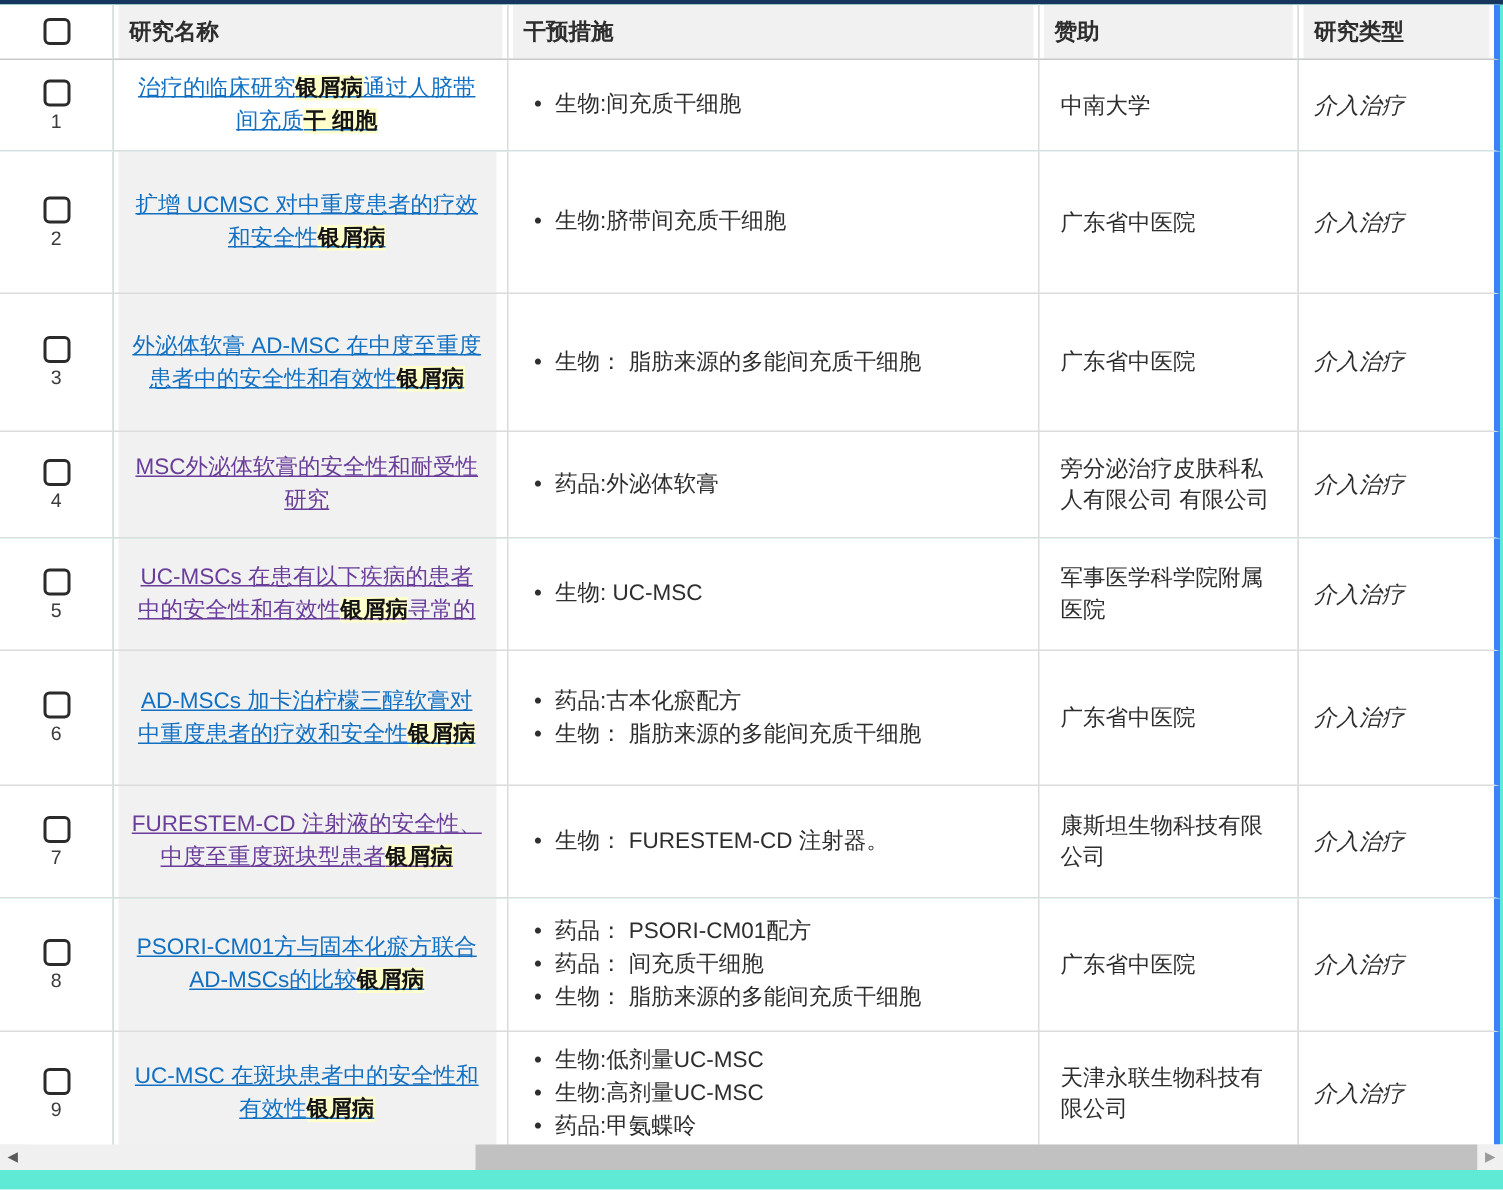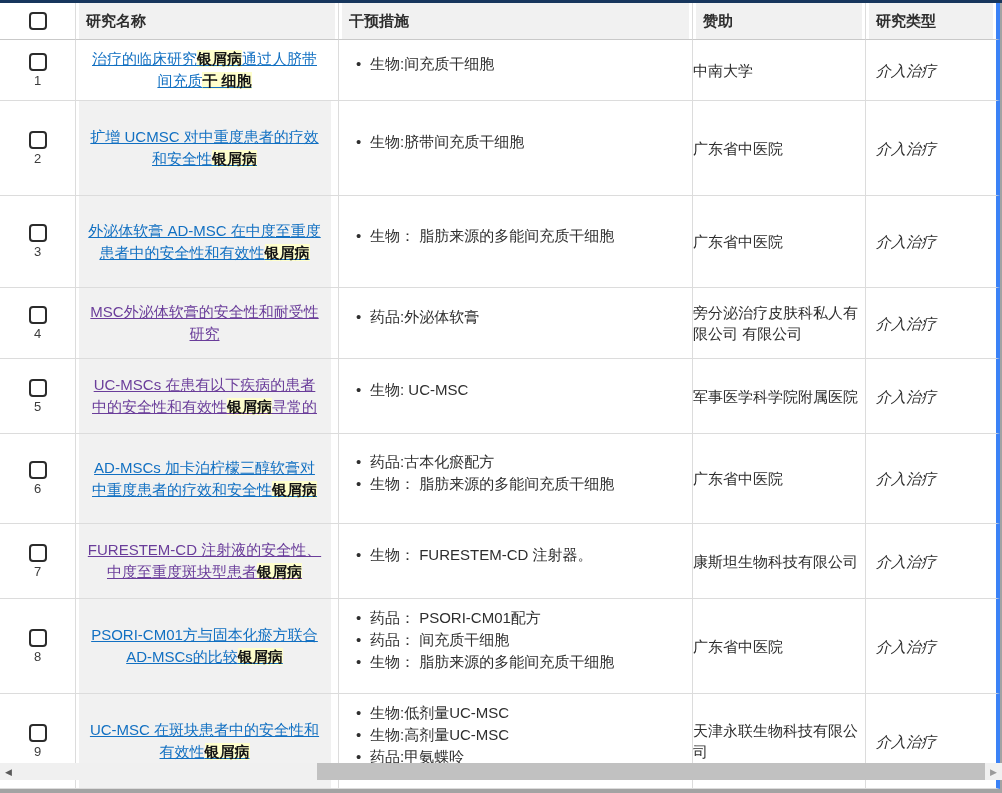--- a/index.html
+++ b/index.html
@@ -1,18 +1,18 @@
 <!DOCTYPE html>
 <html><head>
 <meta charset="utf-8">
 <style>
   * { margin:0; padding:0; box-sizing:border-box; }
   html,body { background:#fff; }
   body { font-family:"Liberation Sans","DejaVu Sans",sans-serif; color:#2e2e2e; }
-  #page { position:relative; width:1002px; height:793px; background:#a3a3a3; overflow:hidden; }
+  #page { position:relative; width:1002px; height:793px; background:#5eead4; overflow:hidden; }
 
   .top-bar { position:absolute; top:0; left:0; width:1002px; height:3px; background:#17365d; }
 
   table.results { position:absolute; top:3px; left:0; width:1000px; border-collapse:separate; border-spacing:0; table-layout:fixed; }
   col.c-cb{width:75px;} col.c-title{width:263px;} col.c-int{width:354px;} col.c-sp{width:173px;} col.c-type{width:135px;}
 
   th, td { vertical-align:middle; font-size:15px; border-bottom:1px solid #dcdcdc; }
   .v-sep { border-left:1px solid #dcdcdc; }
   .last-col { border-right:4px solid #3b82f6; }
 
@@ -27,26 +27,26 @@
   .rownum { font-size:13px; color:#3c3c3c; line-height:14px; }
   thead .cb-wrap { padding-left:0; }
 
   td.title-col { background:#f1f1f1; box-shadow: inset 3px 0 0 #fff, inset -7px 0 0 #fff; padding:8px 16px 8px 11px; line-height:22px;text-align:center; }
   #results-body tr:nth-child(1) td.title-col { background:#fff; }
 
   a.study-link { color:#1270c2; text-decoration:underline; cursor:pointer; }
   a.study-link.visited { color:#6a3d9a; }
   .hl { background:#ffffcc; color:#151515; font-weight:bold; }
 
-  td.int-col { background:#fff; padding:8px 10px 20px 17px; }
+  td.int-col { background:#fff; padding:8px 10px 8px 17px; }
   ul.int-list { list-style:none; }
   ul.int-list li { position:relative; padding-left:14px; line-height:22px; color:#2e2e2e; }
   ul.int-list li::before { content:"•"; position:absolute; left:0; color:#2e2e2e; }
 
-  td.sponsor-col { background:#fff; padding:8px 0; line-height:21px; }
+  td.sponsor-col { background:#fff; padding:8px 14px; line-height:21px; }
   td.type-col { background:#fff; padding:8px 10px; line-height:21px;font-style:italic; }
 
   
   #results-body tr:nth-child(1){height:55px;}
   #results-body tr:nth-child(2){height:95px;}
   #results-body tr:nth-child(3){height:92px;}
   #results-body tr:nth-child(4){height:71px;}
   #results-body tr:nth-child(5){height:75px;}
   #results-body tr:nth-child(6){height:90px;}
   #results-body tr:nth-child(7){height:75px;}

